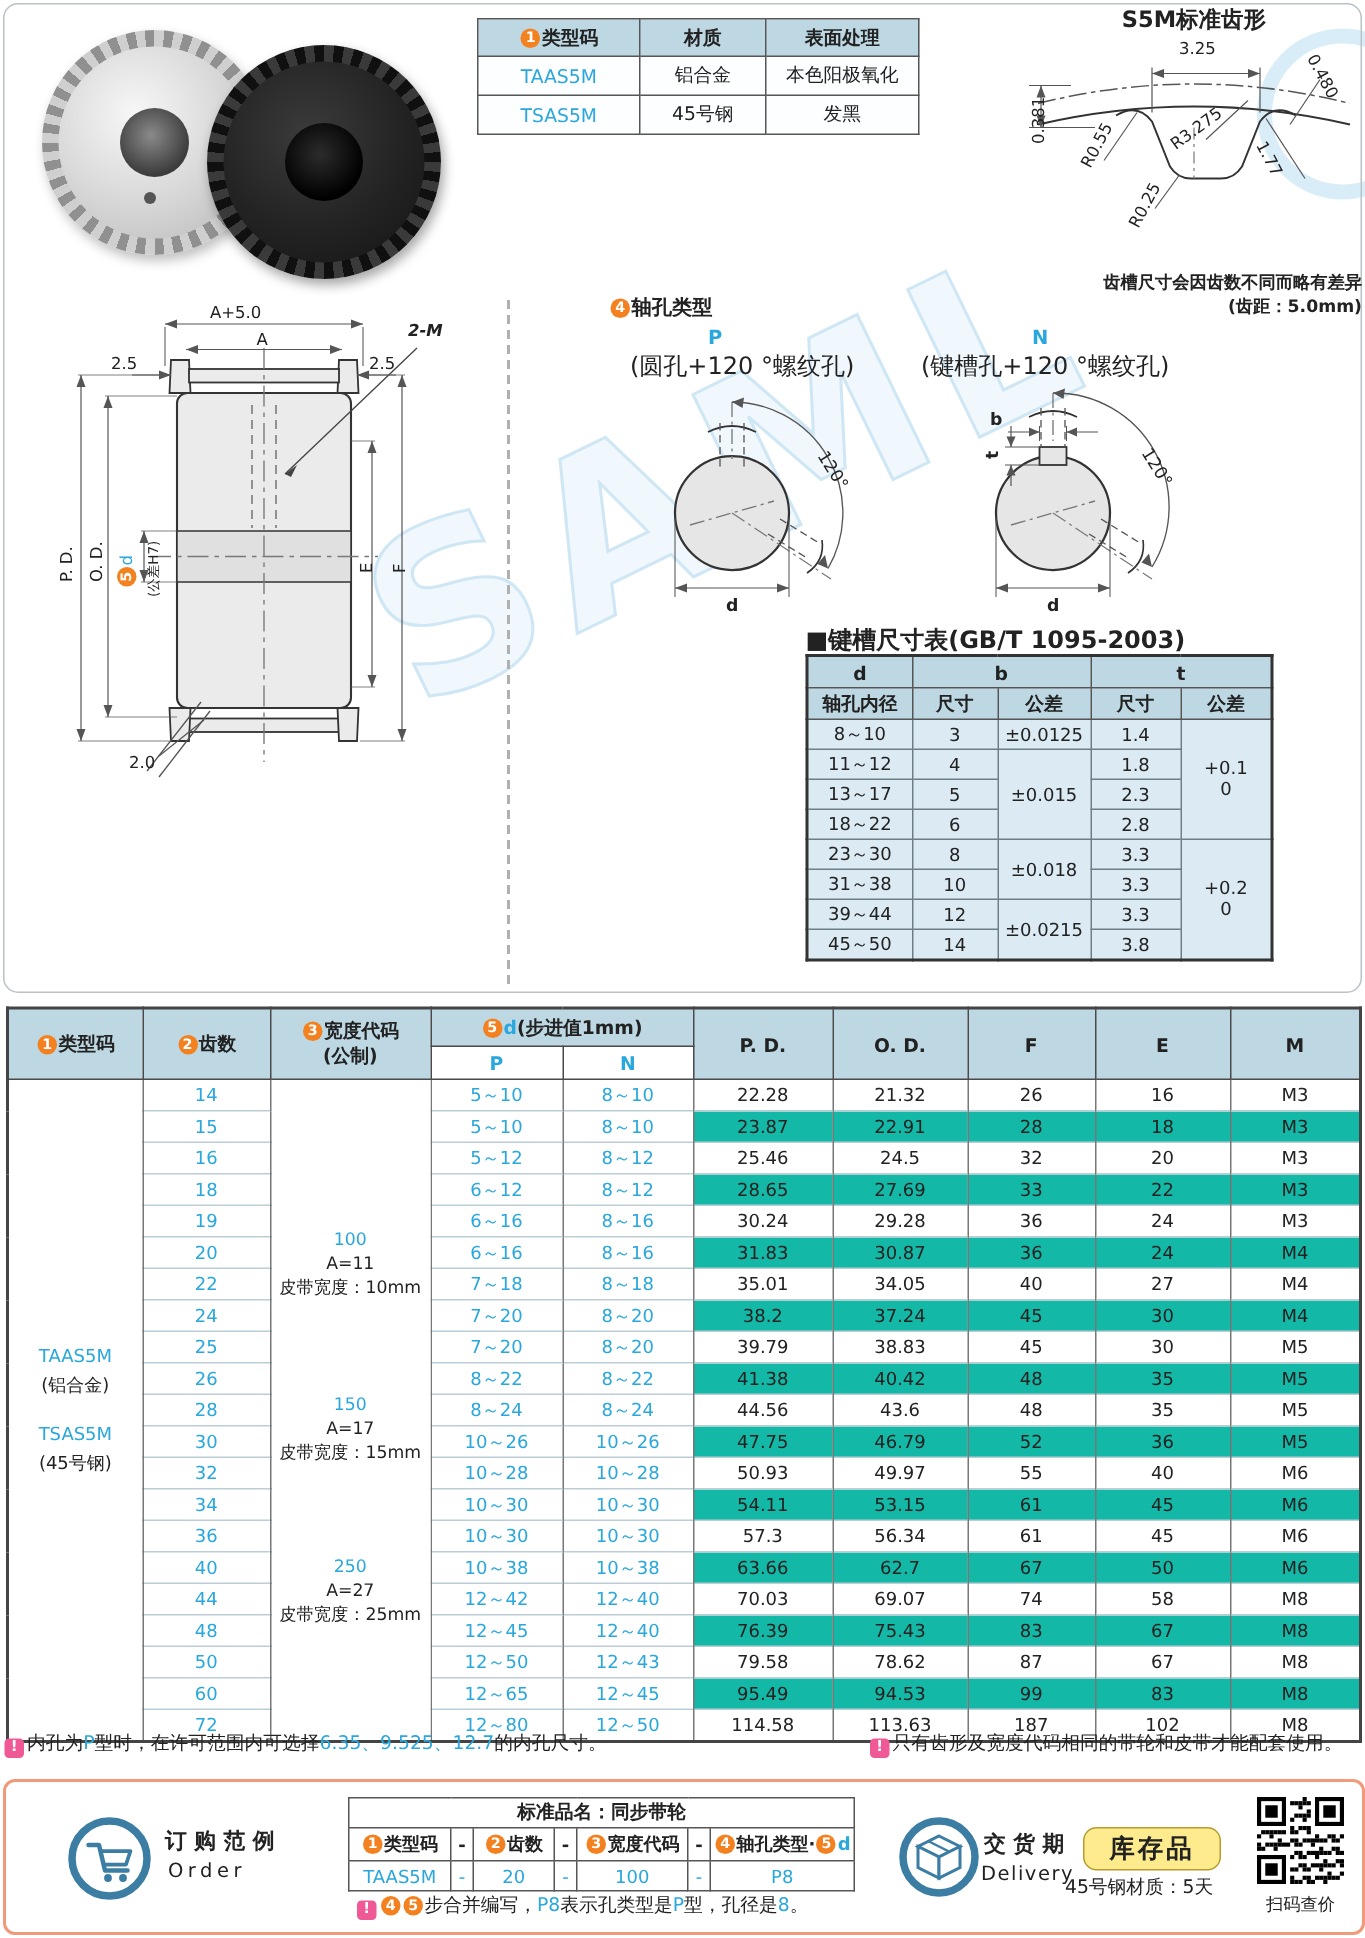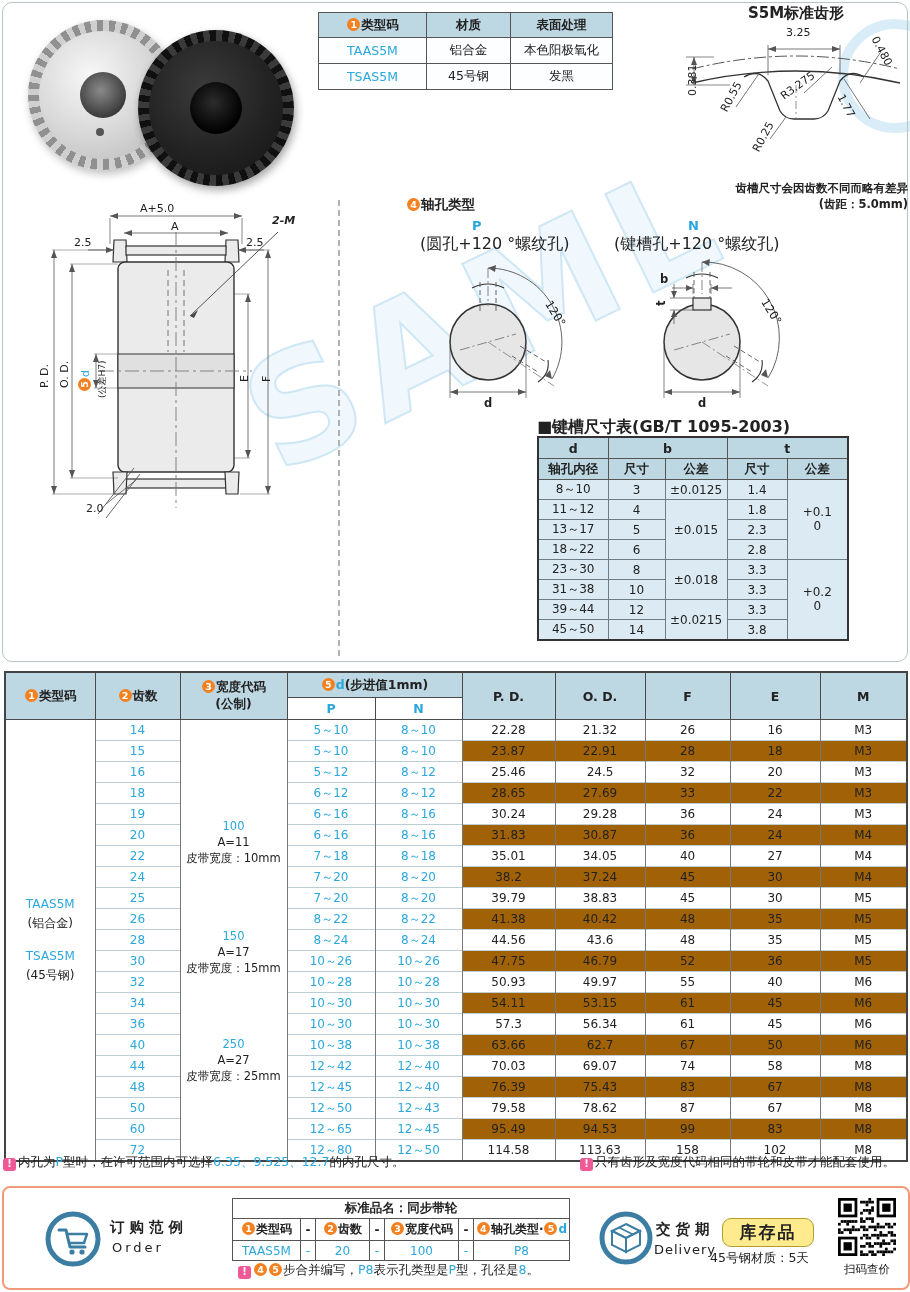--- a/index.html
+++ b/index.html
@@ -50,21 +50,21 @@
   .kw-table th{background:#bdd8e3;border:1px solid #555;font-size:12.5px;height:20px;font-weight:bold;padding:0;}
   .kw-table td{background:#dcebf3;border:1px solid #6d7e87;font-size:12px;height:19px;text-align:center;padding:0;}
   .kw-table{border:2px solid #333;}
   .kw-table .ttol div{line-height:1.15;}
   
   .main-table{position:absolute;left:4px;top:671px;width:902px;border:2px solid #444;z-index:2;background:#fff;}
   .main-table th{background:#bdd8e3;border:1px solid #4a4a4a;font-size:12.5px;font-weight:bold;height:24px;padding:0;}
   .main-table th.sub{background:#fff;height:21px;font-weight:bold;}
   .main-table td{border-left:1px solid #777;border-right:1px solid #777;border-top:1px solid #bccdd5;
                  font-size:12px;text-align:center;height:20px;padding:0;background:#fff;}
-  .main-table td.shade{background:#a16207;}
+  .main-table td.shade{background:#14b8a6;}
   .main-table td.tc-cell{font-size:12px;line-height:1.6;vertical-align:middle;}
   .main-table td.wc-cell{position:relative;vertical-align:top;}
   .wc-block{position:absolute;left:0;right:0;text-align:center;font-size:11.5px;line-height:1.4;}
   
   .note{position:absolute;font-size:12.5px;z-index:2;white-space:nowrap;}
   
   .footer-box{position:absolute;left:2px;top:1186px;width:904px;height:100px;border:2px solid #f19a7b;border-radius:8px;z-index:2;background:#fff;}
   .ft-lbl-cn{position:absolute;font-size:14.5px;letter-spacing:5px;font-weight:bold;white-space:nowrap;}
   .ft-lbl-en{position:absolute;font-size:13px;letter-spacing:3px;white-space:nowrap;}
   .order-table{position:absolute;left:228px;top:10px;}
@@ -646,21 +646,21 @@
           <td class=" shade">99</td>
           <td class=" shade">83</td>
           <td class=" shade">M8</td>
         </tr>
         <tr>
           <td class="cyan">72</td>
           <td class="cyan">12～80</td>
           <td class="cyan">12～50</td>
           <td class="">114.58</td>
           <td class="">113.63</td>
-          <td class="">158</td>
+          <td class="">187</td>
           <td class="">102</td>
           <td class="">M8</td>
         </tr>
       </tbody>
   </table>
 
   <div class="note" style="left:3px;top:1154px;">
     <span class="pk">!</span><span>内孔为</span><span class="cyan">P</span><span>型时，在许可范围内可选择</span><span class="cyan">6.35、9.525、12.7</span><span>的内孔尺寸。</span>
   </div>
   <div class="note" style="left:580px;top:1154px;">

